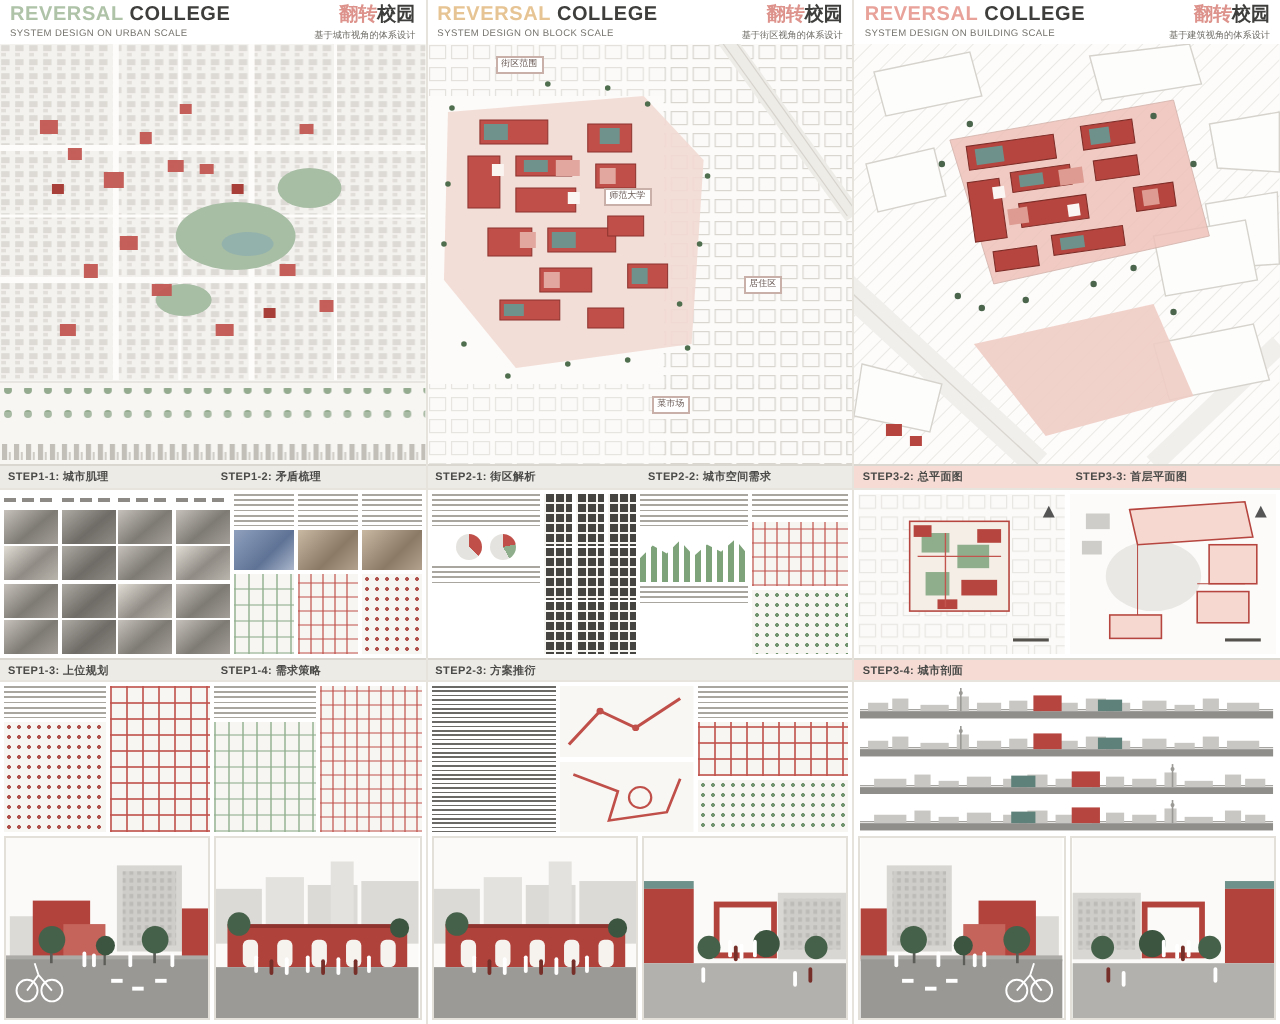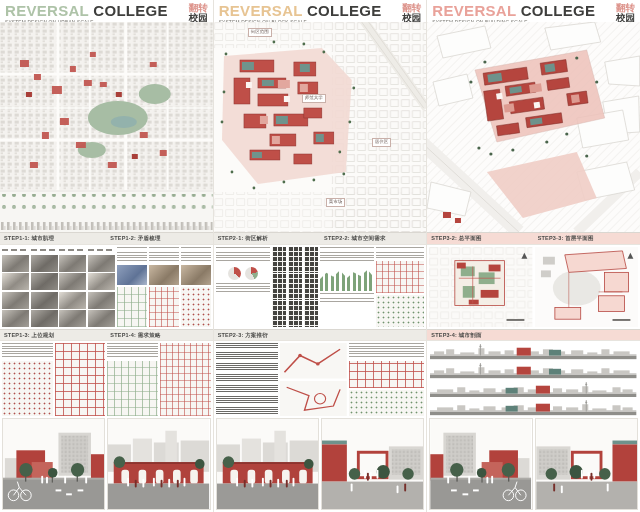--- a/index.html
+++ b/index.html
@@ -4,21 +4,21 @@
 <style>
   * { margin:0; padding:0; box-sizing:border-box; }
   html,body { width:640px; height:512px; background:#ffffff; overflow:hidden;
               font-family:"Liberation Sans", sans-serif; }
   .board { width:640px; height:512px; display:flex; background:#fff; }
   .panel { flex:1; display:flex; flex-direction:column; background:#fff; position:relative; }
   .panel + .panel { border-left:1px solid #e6e3dd; }
 
   
   .hdr { height:22px; padding:3px 5px 0 5px; display:flex; justify-content:space-between; }
-  .t-en { font-size:15px; font-weight:700; letter-spacing:0.3px; color:#3e3e3c; line-height:1; white-space:nowrap; }
+  .t-en { font-size:10px; font-weight:700; letter-spacing:0.3px; color:#3e3e3c; line-height:1; white-space:nowrap; }
   .p1 .acc { color:#aec3a8; } .p2 .acc { color:#e7c493; } .p3 .acc { color:#e9a29a; }
   .sub-en { font-size:4.8px; color:#77756f; margin-top:2px; letter-spacing:0.2px; }
   .hr { text-align:right; }
   .t-cn { font-size:9.5px; font-weight:700; color:#3e3e3c; line-height:1; }
   .acc-cn { color:#dd938b;margin-left:16px; }
   .sub-cn { font-size:4.6px; color:#6e6c66; margin-top:2px; }
 
   
   .main { height:210px; position:relative; overflow:hidden; background:#fbfaf8; }
   .main svg.fill { position:absolute; inset:0; width:100%; height:100%; }

